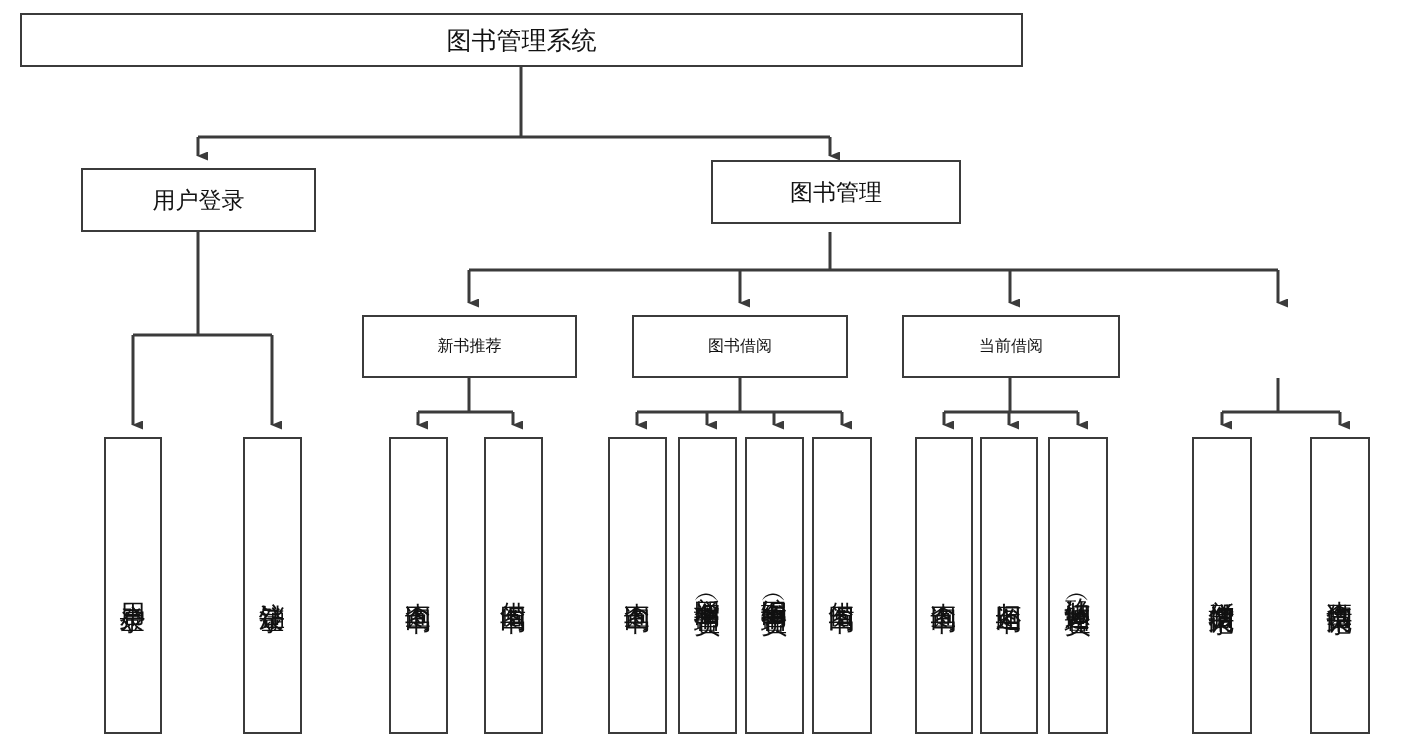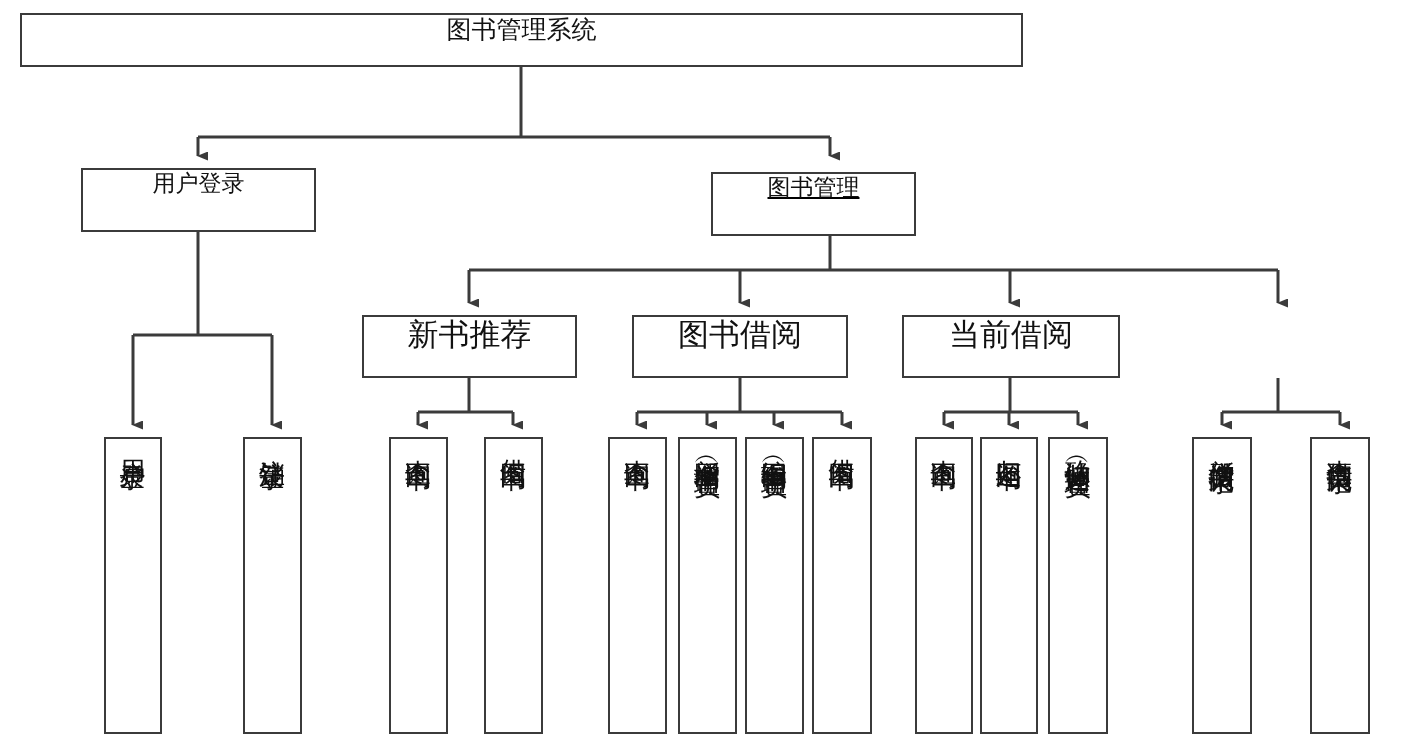--- a/index.html
+++ b/index.html
@@ -1,26 +1,26 @@
 <!DOCTYPE html>
 <html><head>
 <meta charset="utf-8">
 <style>
   html,body{margin:0;padding:0;background:#ffffff;}
   body{width:1405px;height:747px;font-family:"Liberation Sans","DejaVu Sans",sans-serif;overflow:hidden;}
   #stage{position:relative;width:1405px;height:747px;background:#fff;}
   svg#wires{position:absolute;left:0;top:0;width:1405px;height:747px;}
 
   .node{position:absolute;box-sizing:border-box;background:#ffffff;
-        border:2px solid #3b3b3b;display:flex;align-items:flex-start;justify-content:center;}
+        border:2px solid #3b3b3b;display:flex;align-items:center;justify-content:center;}
   .node .lbl{color:#111;line-height:1.15;text-align:center;}
 
   .lvl-root{font-size:25px;}
   .lvl-2{font-size:23px;}
-  .lvl-3{font-size:31px;}
+  .lvl-3{font-size:16px;}
 
   
   .leaf .lbl{
     writing-mode:vertical-rl;
     text-orientation:upright;
     font-size:26px;
     letter-spacing:2px;
     line-height:1.0;
     white-space:nowrap;
   }
@@ -83,21 +83,21 @@
     </g>
   </svg>
 
   <div class="node lvl-root" style="left:20px;top:13px;width:1003px;height:54px;">
     <span class="lbl">图书管理系统</span>
   </div>
 
   <div class="node lvl-2" style="left:81px;top:168px;width:235px;height:64px;">
     <span class="lbl">用户登录</span>
   </div>
-  <div class="node lvl-2" style="left:711px;top:172px;width:205px;height:64px;text-decoration:underline;">
+  <div class="node lvl-2" style="left:711px;top:160px;width:250px;height:64px;">
     <span class="lbl">图书管理</span>
   </div>
 
   <div class="node lvl-3" style="left:362px;top:315px;width:215px;height:63px;">
     <span class="lbl">新书推荐</span>
   </div>
   <div class="node lvl-3" style="left:902px;top:315px;width:218px;height:63px;">
     <span class="lbl">当前借阅</span>
   </div>
   <div class="node lvl-3" style="left:632px;top:315px;width:216px;height:63px;">

